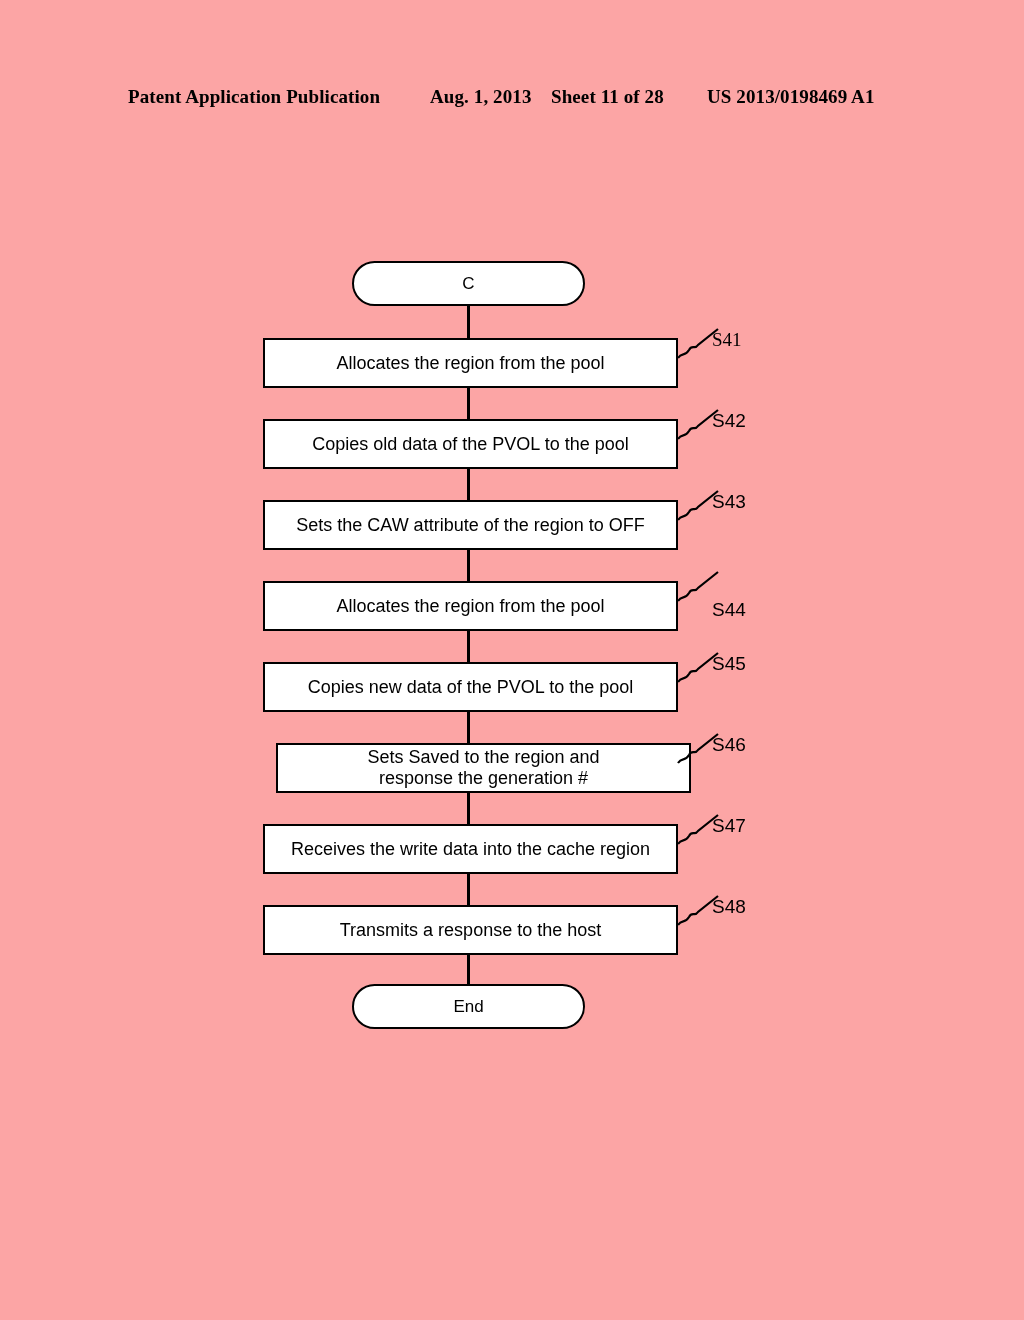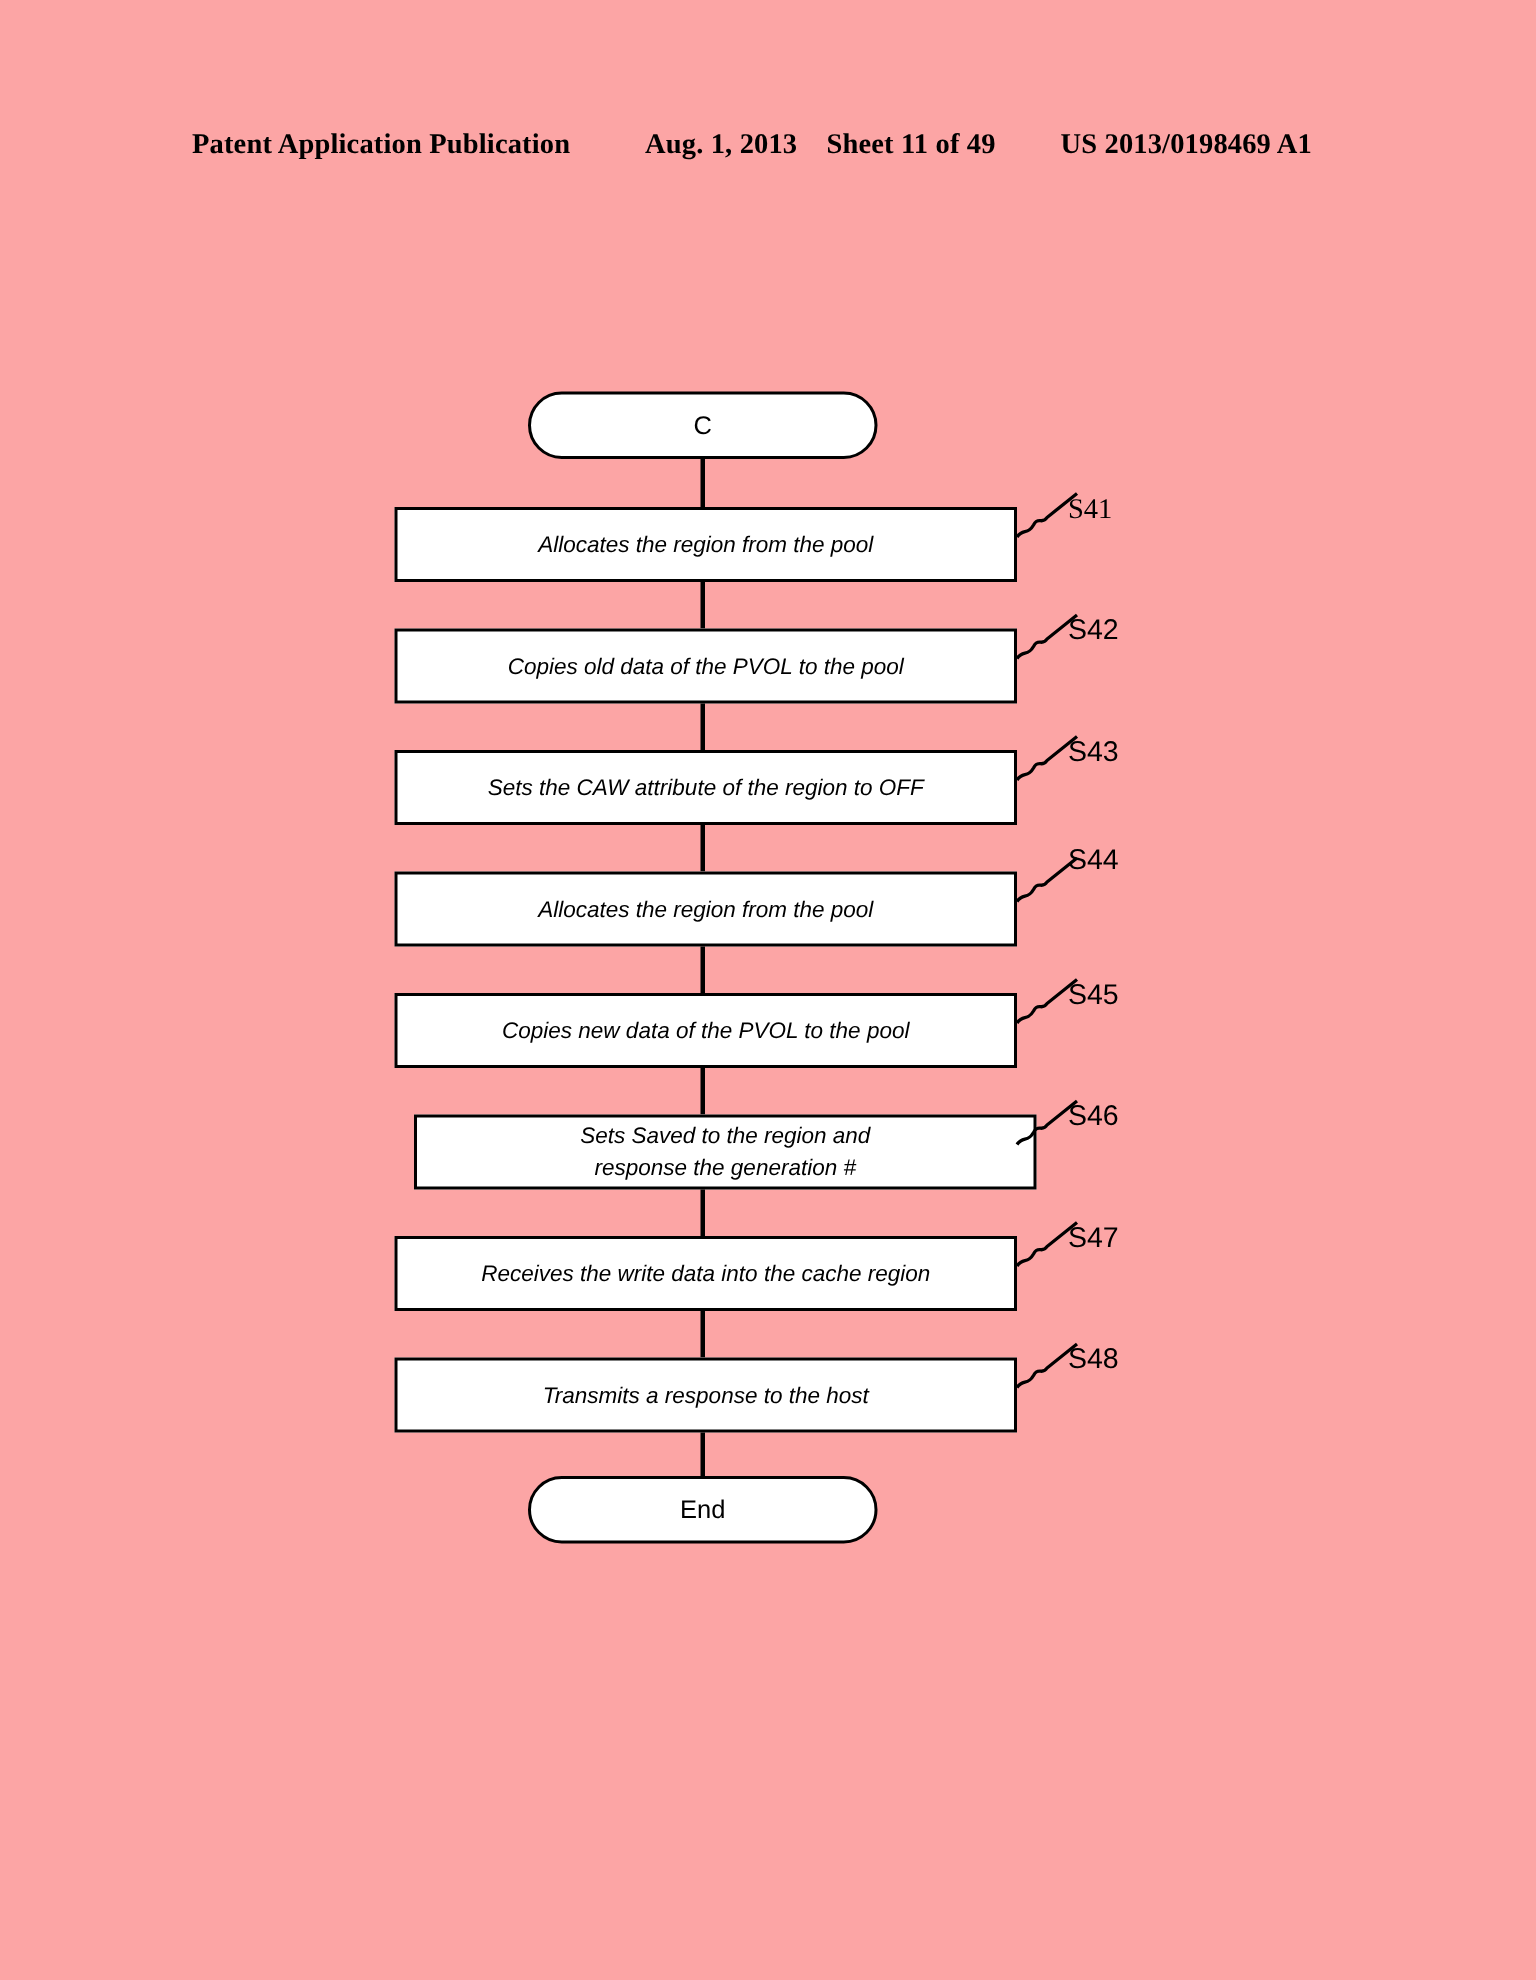--- a/index.html
+++ b/index.html
@@ -71,24 +71,23 @@
     left: 263px;
     width: 415px;
     height: 50px;
     border: 2.5px solid #000000;
     box-sizing: border-box;
     background: #ffffff;
     display: flex;
     align-items: center;
     justify-content: center;
     text-align: center;
-    font-size: 15px;
+    font-size: 18px;
     line-height: 21px;
     padding: 0 6px;
-    font-style: italic;
   }
   .process-box .line2 { display: block; }
 
   
   .connector {
     position: absolute;
     left: 467px;
     width: 2.5px;
     background: #000000;
   }
@@ -123,21 +122,21 @@
   }
 </style>
 </head>
 <body>
 
 <div id="page">
 
   <div id="patent-header">
     <span class="hdr-pub">Patent Application Publication</span>
     <span class="hdr-date">Aug. 1, 2013</span>
-    <span class="hdr-sheet">Sheet 11 of 49</span>
+    <span class="hdr-sheet">Sheet 11 of 28</span>
     <span class="hdr-num">US 2013/0198469 A1</span>
   </div>
 
   <div id="flowchart">
 
     <div class="terminal" id="terminal-start">
       <span>C</span>
     </div>
 
     <div class="connector" style="top:306px; height:32px;"></div>
@@ -171,21 +170,21 @@
     <div class="step-label" style="top:492px;">S43</div>
 
     <div class="connector" style="top:550px; height:31px;"></div>
 
     <div class="process-box" style="top:581px;">
       <span>Allocates the region from the pool</span>
     </div>
     <svg class="leader" style="top:569px;" viewBox="0 0 44 34">
       <path d="M2,32 C6,26 9,31 13,24 C16,18 19,24 22,19 L42,3" fill="none" stroke="#000" stroke-width="2.2"></path>
     </svg>
-    <div class="step-label" style="top:564px;">S44</div>
+    <div class="step-label" style="top:600px;">S44</div>
 
     <div class="connector" style="top:631px; height:31px;"></div>
 
     <div class="process-box" style="top:662px;">
       <span>Copies new data of the PVOL to the pool</span>
     </div>
     <svg class="leader" style="top:650px;" viewBox="0 0 44 34">
       <path d="M2,32 C6,26 9,31 13,24 C16,18 19,24 22,19 L42,3" fill="none" stroke="#000" stroke-width="2.2"></path>
     </svg>
     <div class="step-label" style="top:654px;">S45</div>

